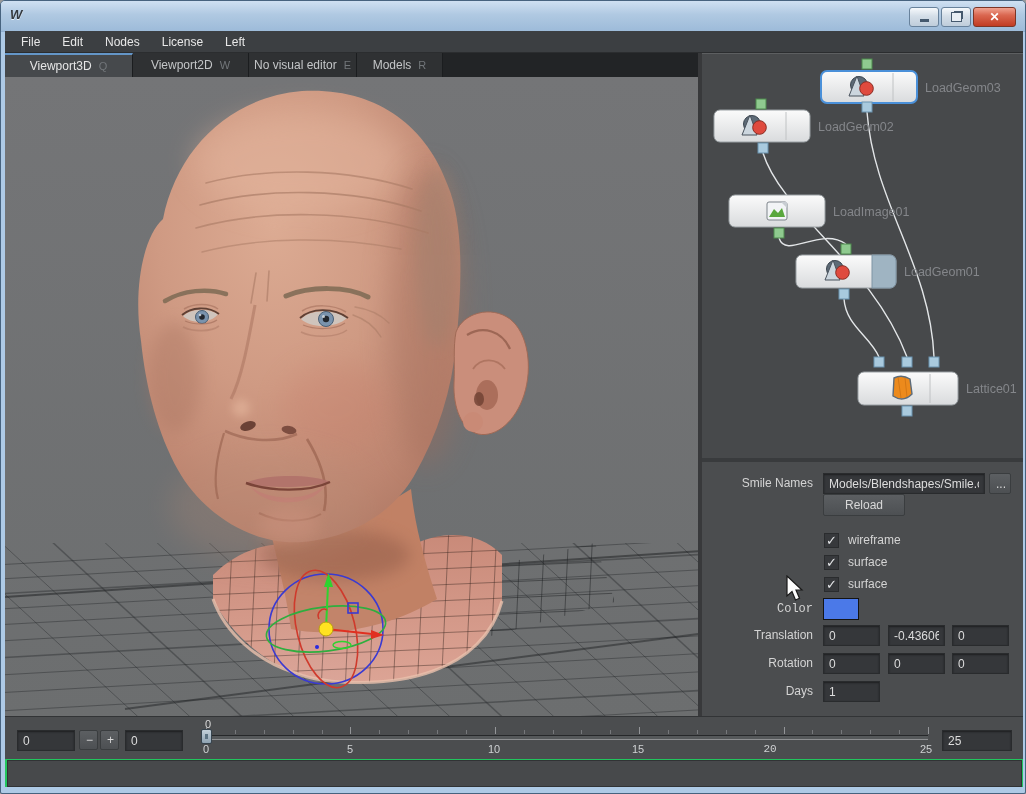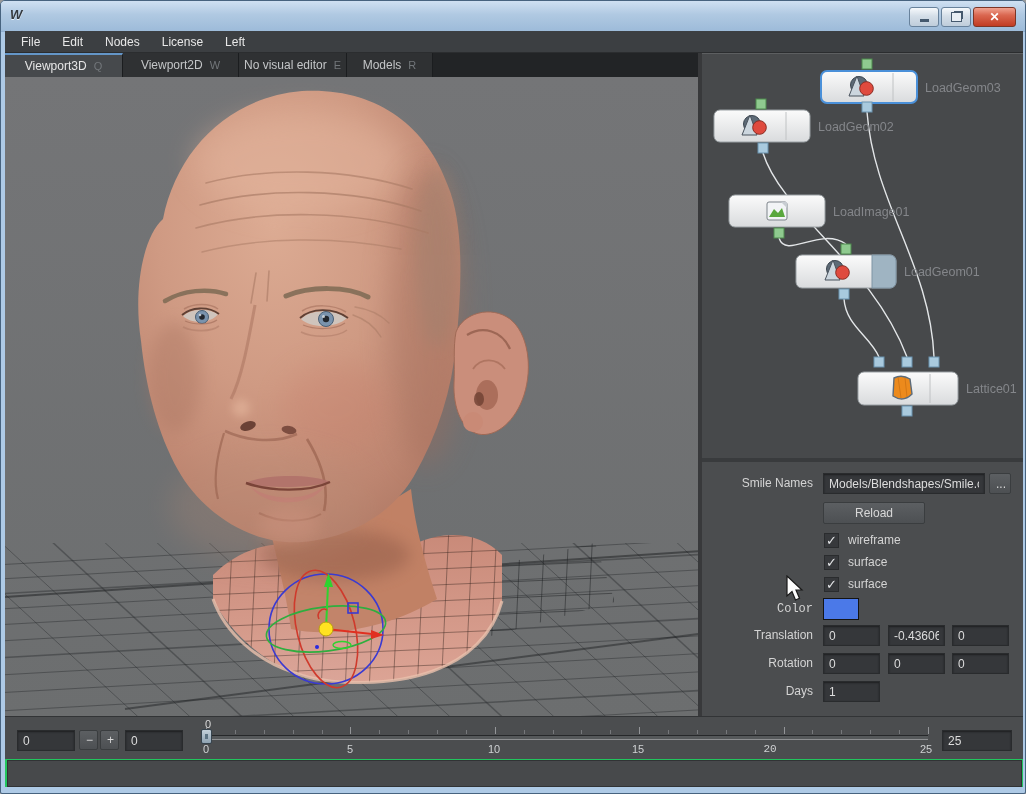--- a/index.html
+++ b/index.html
@@ -21,21 +21,21 @@
   
   .app{position:absolute;left:4px;top:30px;width:1018px;height:756px;background:#22c55e;overflow:hidden;}
   .menubar{position:absolute;left:0;top:0;width:100%;height:22px;background:#3c3f42;
            border-bottom:1px solid #2b2d2f;display:flex;align-items:center;padding-left:5px;box-sizing:border-box;}
   .menu-item{padding:3px 11px;color:#e8e8e8;}
   .tabbar{position:absolute;left:0;top:22px;width:693px;height:24px;background:#222426;display:flex;}
   .tab{height:24px;box-sizing:border-box;display:flex;align-items:center;justify-content:center;gap:7px;
        background:#2f3133;border-right:1px solid #1b1d1f;color:#c4c6c8;}
   .tab .shortcut{color:#72767a;font-size:11px;}
   .tab.active{background:#46494c;border-top:2px solid #6496c8;color:#e6e6e6;}
-  .t0{width:118px}.t1{width:116px}.t2{width:108px}.t3{width:86px}
+  .t0{width:128px}.t1{width:116px}.t2{width:108px}.t3{width:86px}
   
   .viewport{position:absolute;left:0;top:46px;width:693px;height:639px;
             background:linear-gradient(#747577,#6c6e6f);overflow:hidden;}
   .splitter{position:absolute;left:693px;top:22px;width:4px;height:663px;background:#38393b;}
   
   .rightcol{position:absolute;left:697px;top:22px;width:321px;height:663px;background:#47494b;}
   .nodeview{position:absolute;left:0;top:0;width:321px;height:405px;background:#47494b;border-top:1px solid #5d5f61;box-sizing:border-box;}
   .paneldivider{position:absolute;left:0;top:405px;width:100%;height:4px;background:#393b3d;}
   .props{position:absolute;left:0;top:409px;width:321px;height:254px;background:#4b4d4f;}
   .plabel{position:absolute;width:106px;left:5px;text-align:right;color:#d4d4d4;line-height:21px;}
@@ -424,21 +424,21 @@
         </svg>
       </div>
 
       <div class="paneldivider"></div>
 
       <div class="props">
         <div class="plabel" style="top:11px;">Smile Names</div>
         <input class="tfield" style="left: 121px; top: 11px; width: 162px;" readonly="" value="Models/Blendshapes/Smile.obj">
         <button class="btn" style="position:absolute;left:287px;top:11px;width:22px;height:21px;">...</button>
 
-        <button class="btn" style="position:absolute;left:121px;top:40px;width:102px;height:22px;">Reload</button>
+        <button class="btn" style="position:absolute;left:121px;top:32px;width:82px;height:22px;">Reload</button>
 
         <div class="checkbox" style="top:71px;"><span>✓</span></div>
         <div class="cblabel" style="top:71px;">wireframe</div>
         <div class="checkbox" style="top:93px;"><span>✓</span></div>
         <div class="cblabel" style="top:93px;">surface</div>
         <div class="checkbox" style="top:115px;"><span>✓</span></div>
         <div class="cblabel" style="top:115px;">surface</div>
 
         <div class="plabel" style="top:137px;font-family:Liberation Mono, monospace;">Color</div>
         <div style="position: absolute; left: 121px; top: 136px; width: 36px; height: 22px; border: 1px solid rgb(20, 20, 20); box-sizing: border-box; background: rgb(75, 121, 232);"></div>

